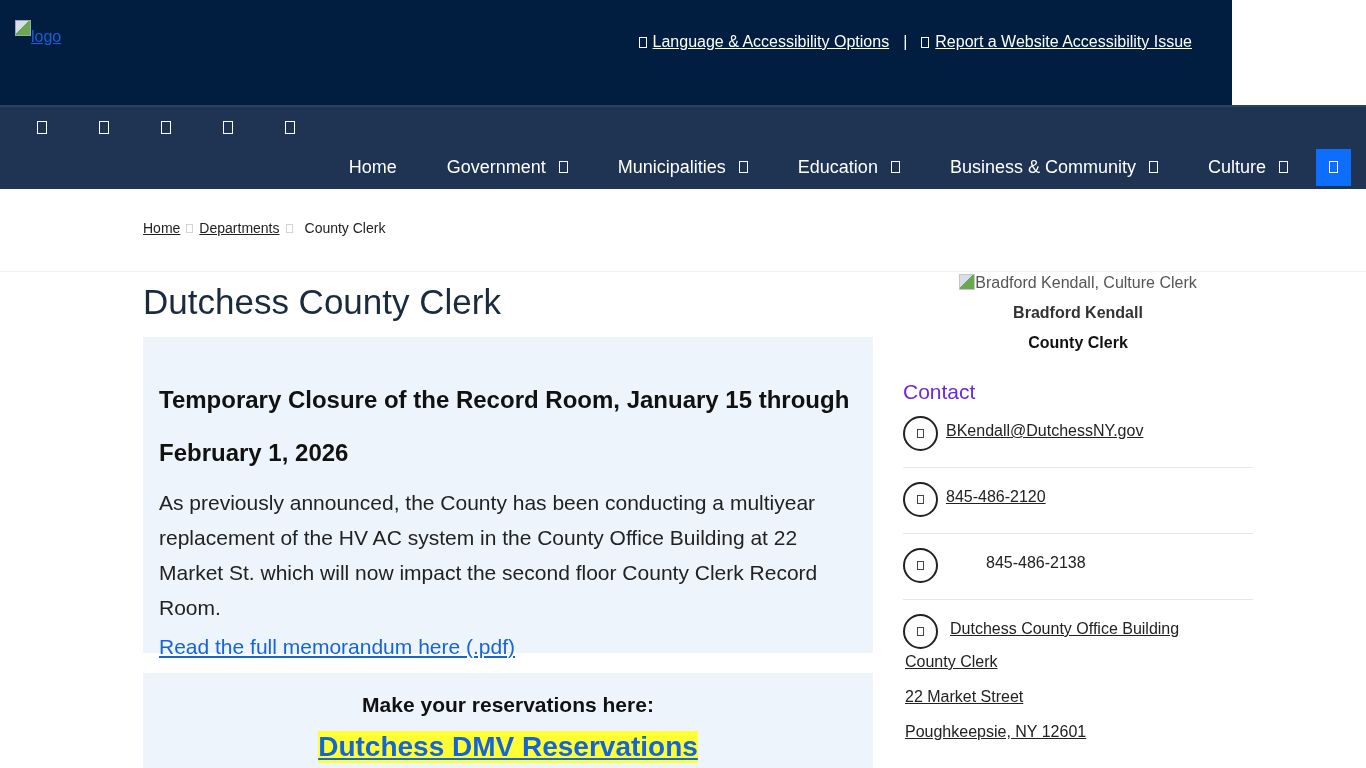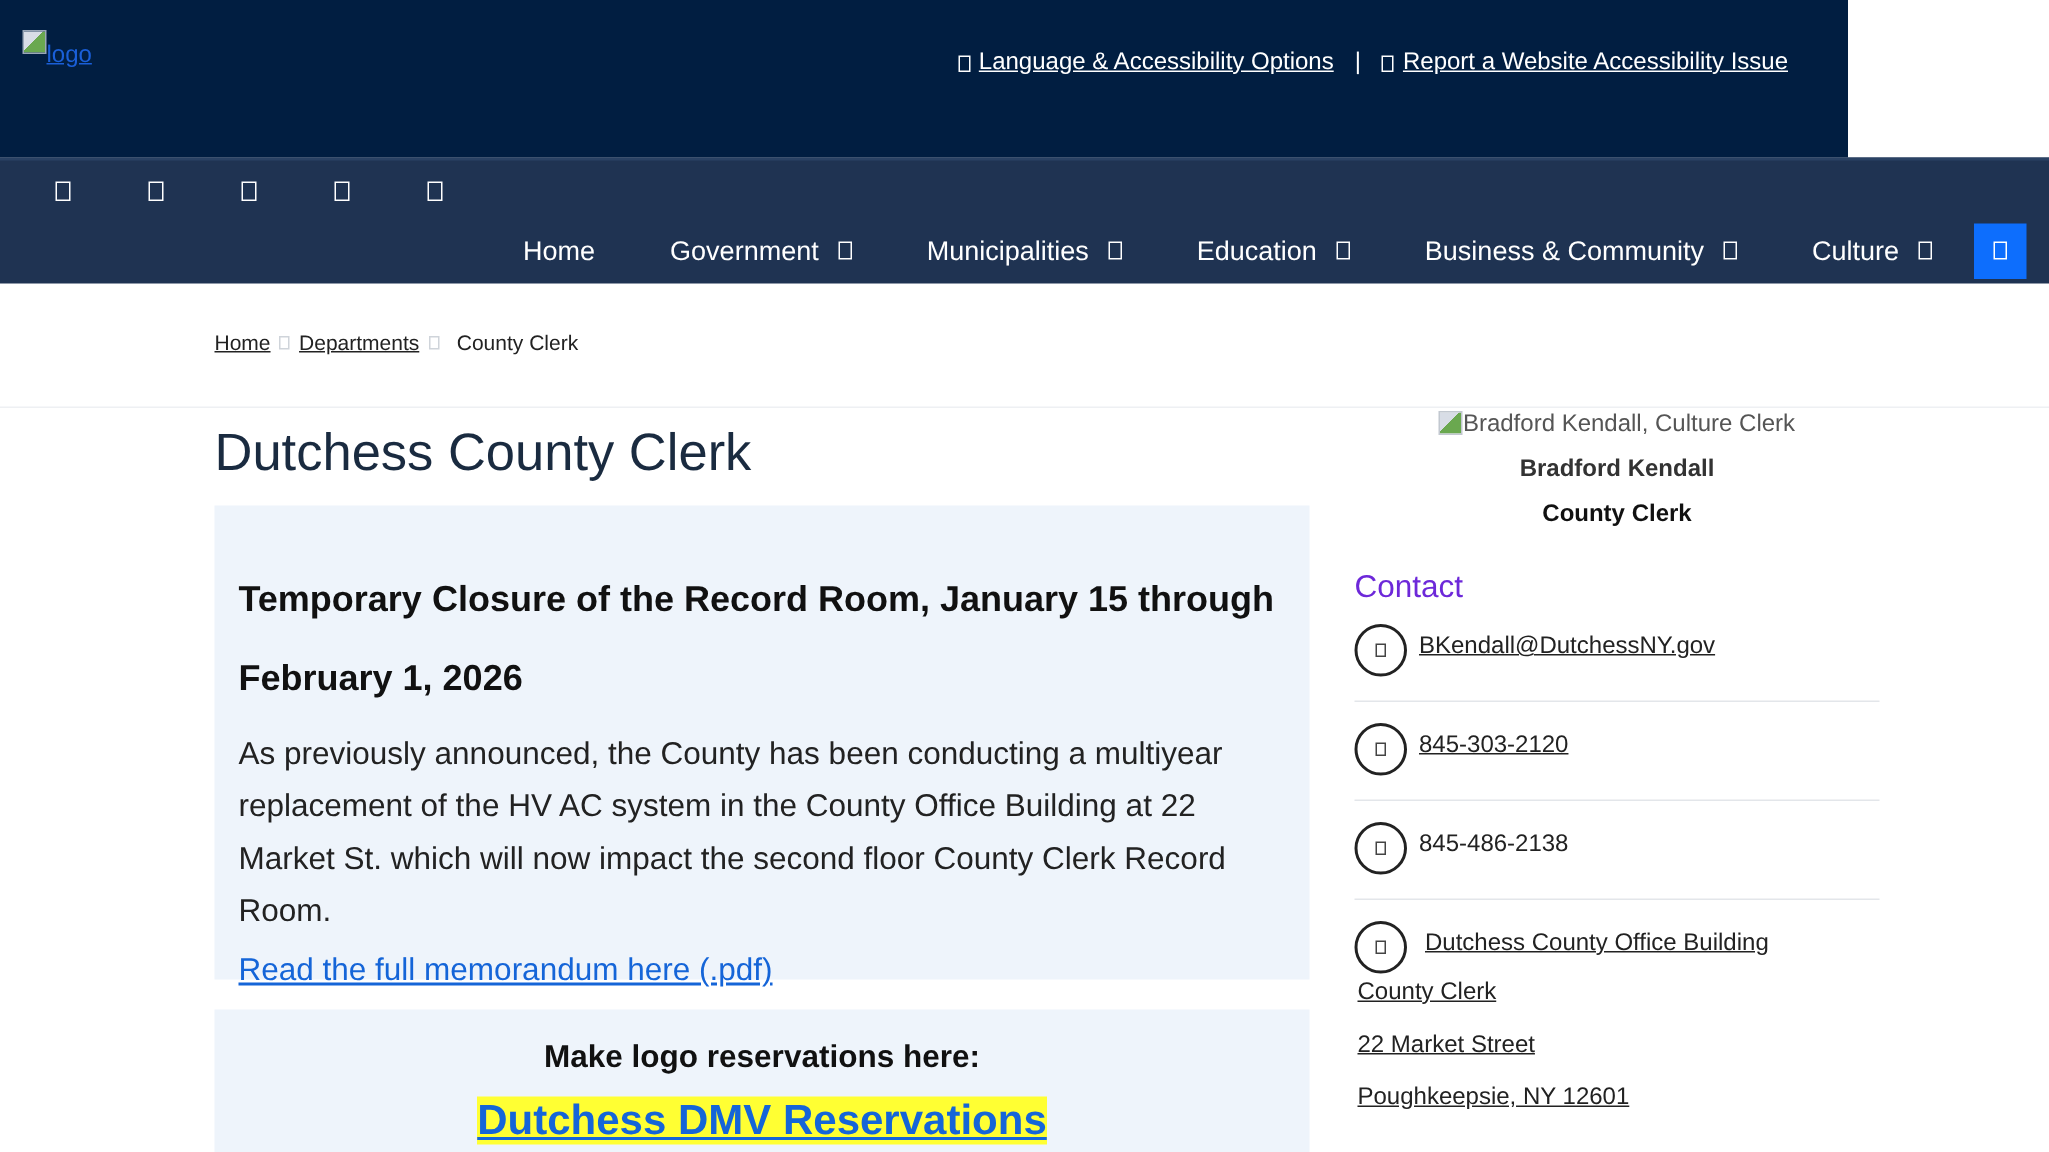--- a/index.html
+++ b/index.html
@@ -127,21 +127,21 @@
 
 <h1 class="page-title">Dutchess County Clerk</h1>
 
 <section class="notice">
   <h2>Temporary Closure of the Record Room, January 15 through February 1, 2026</h2>
   <p>As previously announced, the County has been conducting a multiyear replacement of the HV AC system in the County Office Building at 22 Market St. which will now impact the second floor County Clerk Record Room.</p>
   <a>Read the full memorandum here (.pdf)</a>
 </section>
 
 <section class="reserve">
-  <div class="lbl">Make logo reservations here:</div>
+  <div class="lbl">Make your reservations here:</div>
   <a>Dutchess DMV Reservations</a>
 </section>
 
 <aside class="side">
   <div class="portrait">
     <span class="bimg"></span>
     <span>Bradford Kendall, Culture Clerk</span>
   </div>
   <div class="name">Bradford Kendall</div>
   <div class="role">County Clerk</div>
@@ -151,23 +151,23 @@
     <div class="contact-row">
       <div class="circle">
           <span></span>
         </div>
       <div class="contact-text" style="margin-top:6px;"><a>BKendall@DutchessNY.gov</a></div>
     </div>
     <div class="contact-row" style="margin-top:8px;">
       <div class="circle">
           <span></span>
         </div>
-      <div class="contact-text" style="margin-top:6px;"><a>845-303-2120</a></div>
+      <div class="contact-text" style="margin-top:6px;"><a>845-486-2120</a></div>
     </div>
-    <div class="contact-row" style="margin-top:8px;">
+    <div class="contact-row" style="margin-top:8px;gap:40px;">
       <div class="circle">
           <span></span>
         </div>
       <div class="contact-text" style="margin-top:6px;"><span>845-486-2138</span></div>
     </div>
     <div class="contact-row" style="margin-top:8px; padding-bottom:0;">
       <div class="circle">
           <span></span>
         </div>
       <div class="addr" style="margin-left:4px;">

